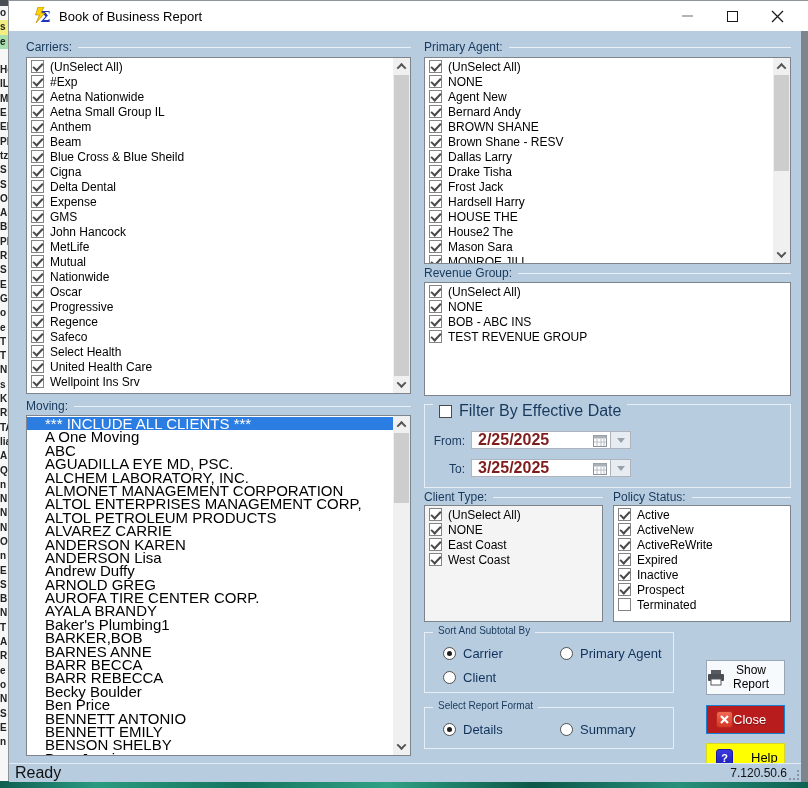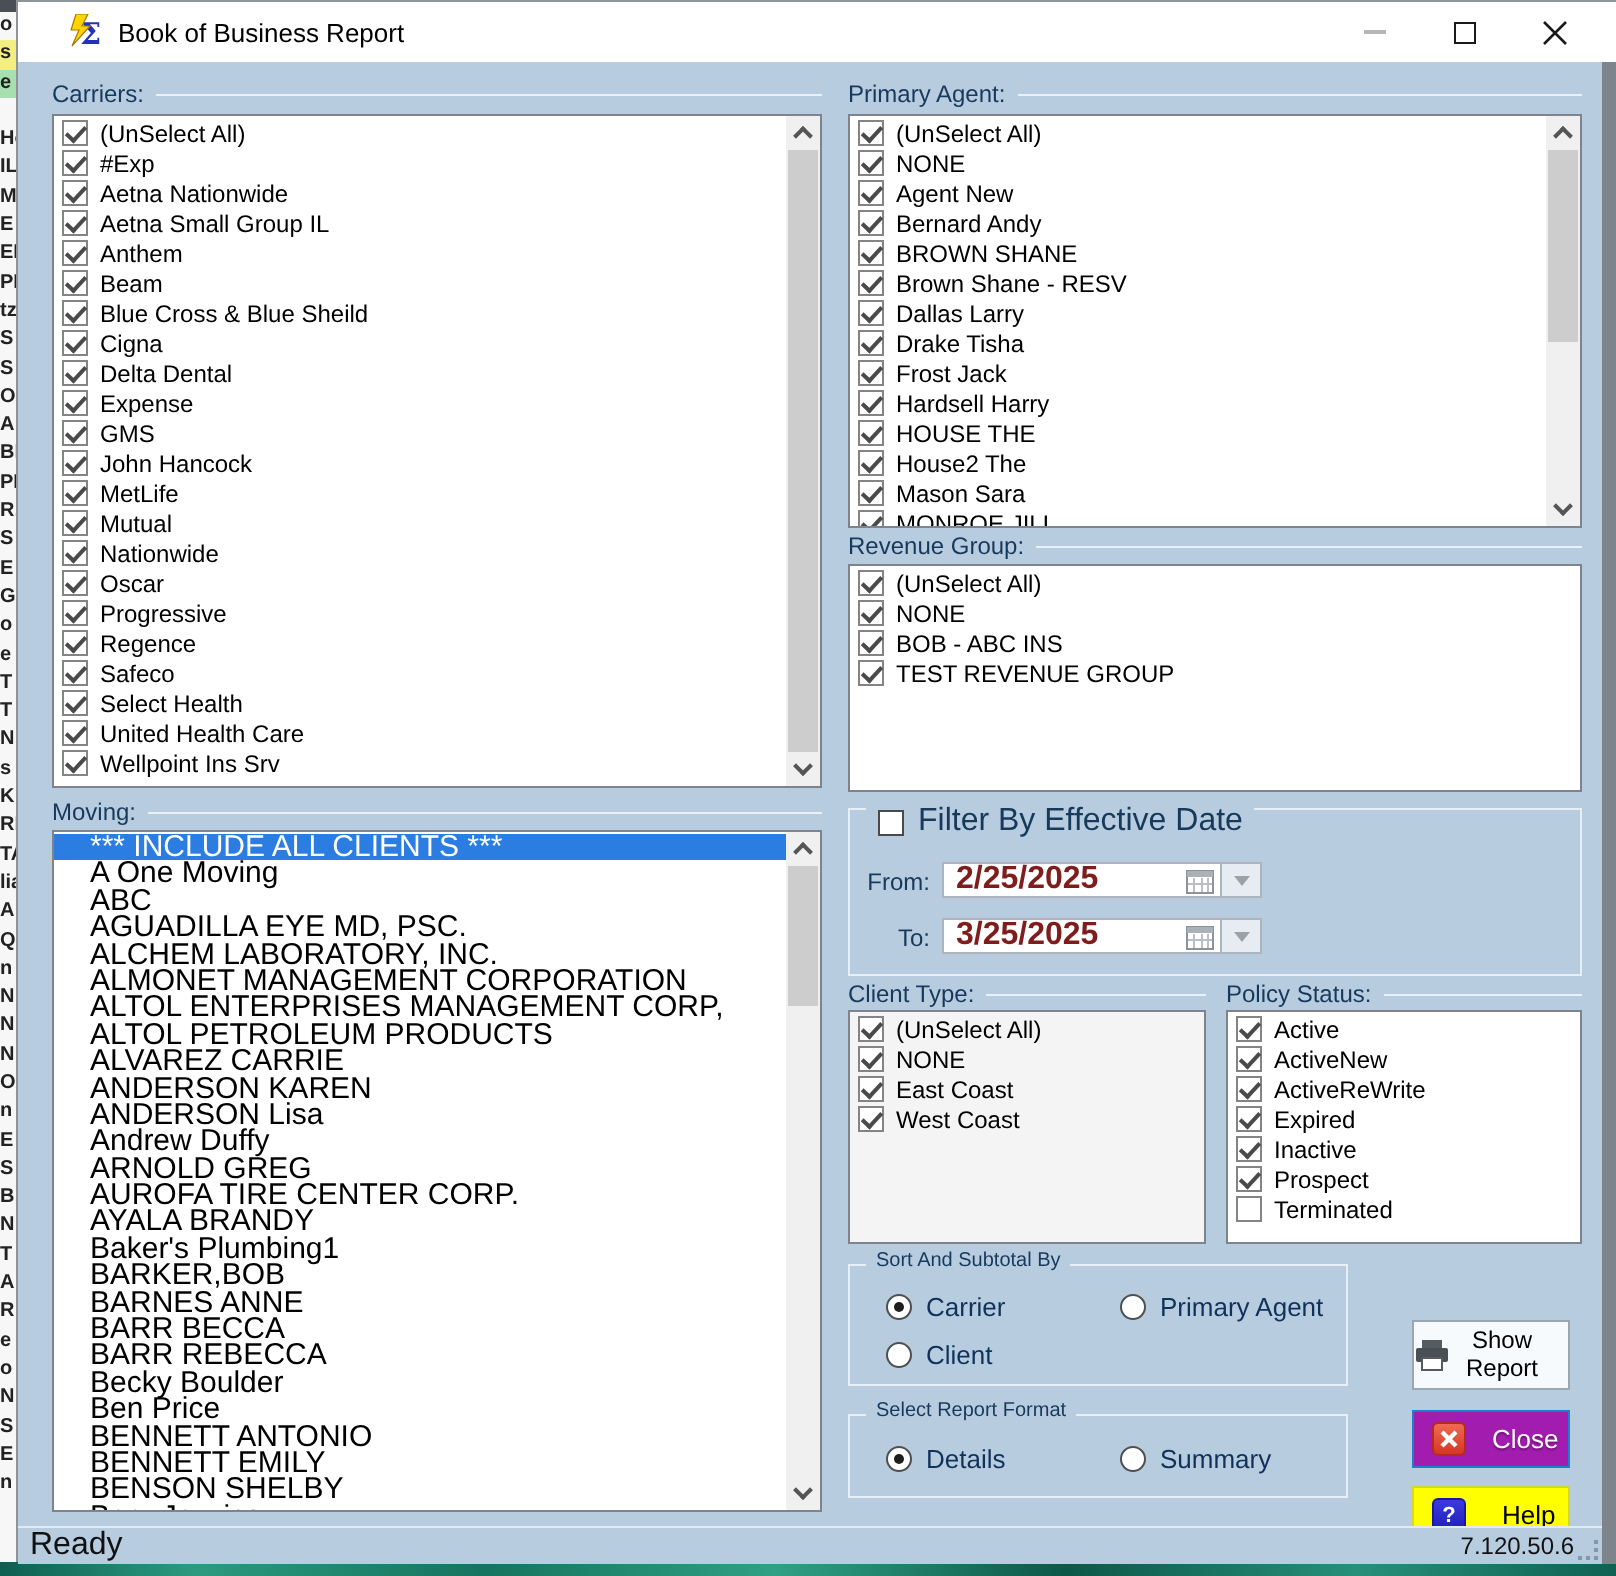--- a/index.html
+++ b/index.html
@@ -74,21 +74,21 @@
 
   
   .radiorow { position:absolute; display:flex; align-items:center; gap:7px; }
   .radio { width:13px; height:13px; min-width:13px; border:1px solid #4f4f4f; border-radius:50%; background:#fff; position:relative; }
   .radio.on::after { content:''; position:absolute; left:3px; top:3px; width:5px; height:5px; border-radius:50%; background:#1e1e1e; }
   .rlabel { font-size:13px; color:#10325a; }
 
   
   .btn-show { position:absolute; left:697px; top:629px; width:79px; height:35px; background:#f7fafd; border:1px solid #9aa6b4; display:flex; align-items:center; justify-content:flex-start; gap:5px; cursor:default; }
   .btn-show-label { font-size:12px; line-height:1.12; color:#000; text-align:center; width:42px; font-family:"Liberation Sans",sans-serif; }
-  .btn-close { position:absolute; left:697px; top:674px; width:79px; height:29px; background:#a21caf; border:1px solid #1b7fd0; display:flex; align-items:center; padding-left:9px; gap:13px; cursor:default; }
+  .btn-close { position:absolute; left:697px; top:674px; width:79px; height:29px; background:#b91c1c; border:1px solid #1b7fd0; display:flex; align-items:center; padding-left:9px; cursor:default; }
   .btn-close-label { font-size:13px; color:#fff; text-shadow:0 1px 1px rgba(0,0,0,.35); font-family:"Liberation Sans",sans-serif; }
   .btn-help { position:absolute; left:697px; top:712px; width:79px; height:29px; background:#ffff00; border:1px solid #d6d62a; display:flex; align-items:center; padding-left:9px; gap:18px; cursor:default; }
   .btn-help-label { font-size:13px; color:#000; font-family:"Liberation Sans",sans-serif; }
   .sq-icon { width:17px; height:17px; border-radius:3px; display:flex; align-items:center; justify-content:center; color:#fff; font-weight:bold; font-size:11px; }
   .xicon { background:linear-gradient(#f06a52,#d63524); border:1px solid #b52a1c; }
   .qicon { background:linear-gradient(#3a3ae0,#1f1fb8); border:1px solid #1818a0; }
 
   
   .statusbar { position:absolute; left:0; top:762px; width:792px; height:19px; background:#b8cce0; border-top:1px solid #e2ebf4; display:flex; align-items:center; }
   .status-left { margin-left:6px; font-size:16px; color:#111; flex:1; }

